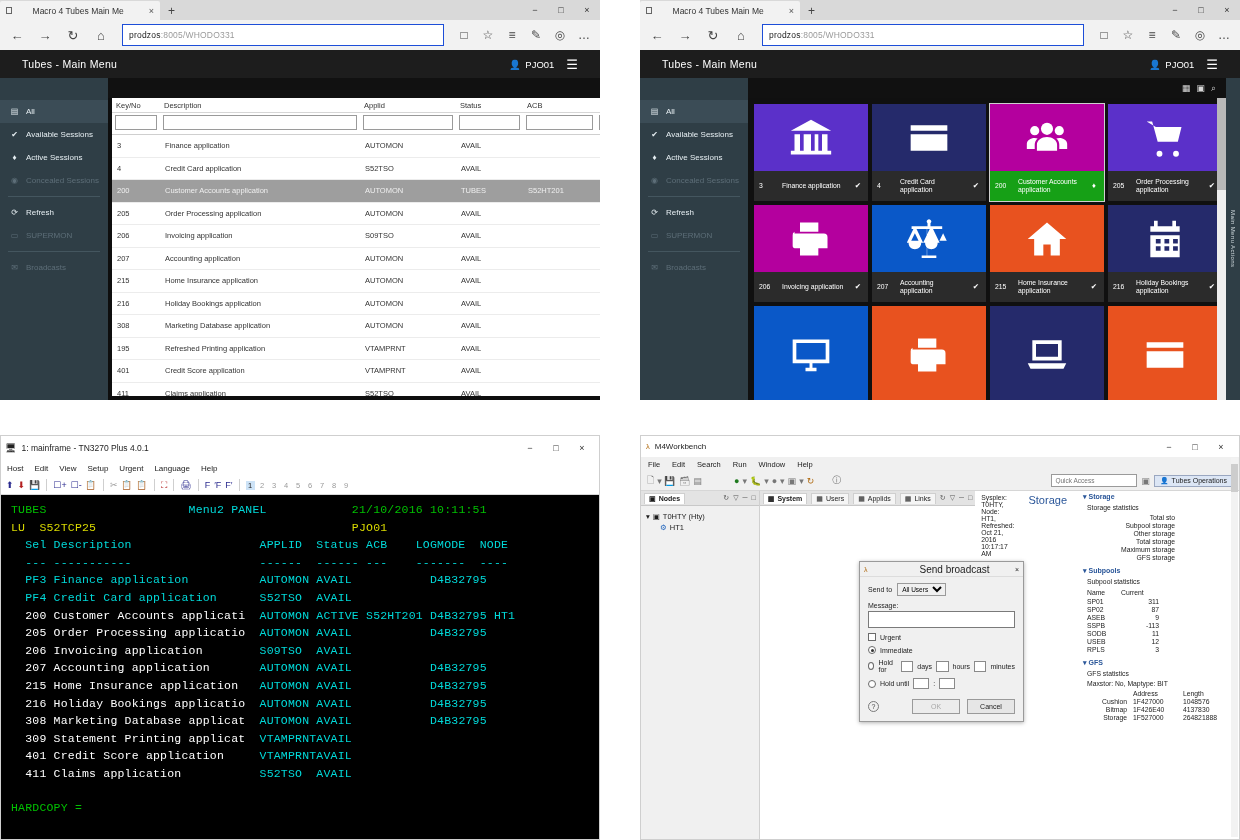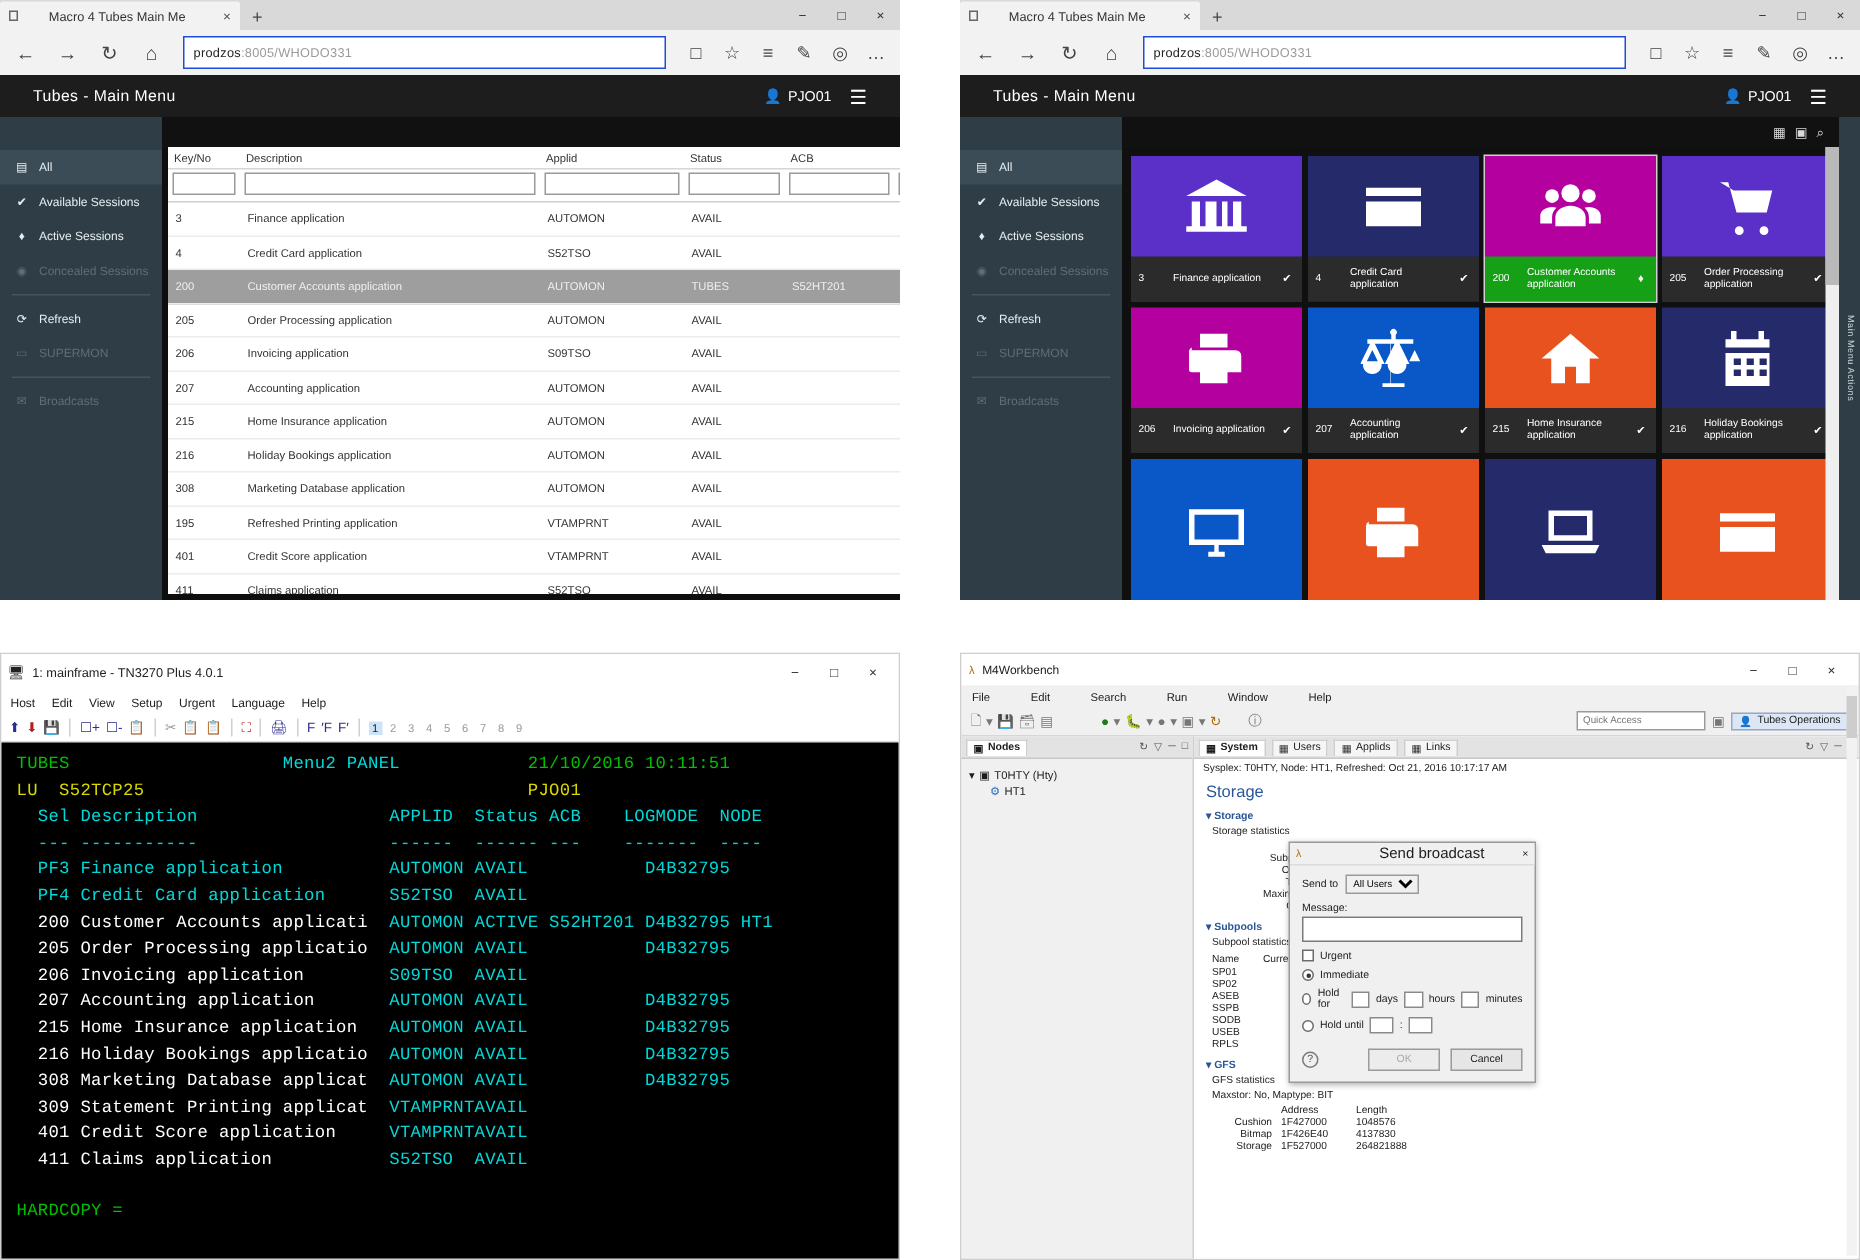--- a/index.html
+++ b/index.html
@@ -119,42 +119,42 @@
   .term { flex:1; background:#000; padding:6px 4px 4px 10px;
     font-family:"Liberation Mono","DejaVu Sans Mono",monospace; font-size:11.5px;
     line-height:17.6px; white-space:pre; letter-spacing:.2px; }
   .g { color:#00c000; } .c { color:#00d9d9; } .y { color:#d9d900; } .w { color:#ffffff; }
 
   
   .wb { border:1px solid #cfcfcf; height:100%; background:#f0f0f0;
     display:flex; flex-direction:column; font-size:7.5px; color:#1c1c1c; position:relative;}
   .wb-title { height:21px; display:flex; align-items:center; padding:0 5px; background:#fff; }
   .wb-title .nm { font-size:8px; }
-  .wb-menu { height:14px; display:flex; gap:27px; align-items:center; padding:0 7px;
+  .wb-menu { height:14px; display:flex; gap:12px; align-items:center; padding:0 7px;
     font-size:7.5px; background:#f0f0f0; }
   .wb-tools { height:20px; display:flex; align-items:center; gap:3px; padding:0 6px;
     background:#f0f0f0; border-bottom:1px solid #d6d6d6; }
   .wb-tools .gi { color:#777; font-size:9px; }
   .wb-tools .gi.green { color:#1f7a1f; } .wb-tools .gi.orange { color:#b06a10; }
   .quick { margin-left:auto; display:flex; align-items:center; gap:4px; }
   .quick input { width:86px; height:13px; font-size:6.5px; border:1px solid #9a9a9a; padding:0 3px; }
   .persp { border:1px solid #9aa7c0; background:#dce6f5; padding:1px 5px; font-size:7px;
     display:flex; align-items:center; gap:3px; }
   .wb-body { flex:1; display:flex; }
   .wb-left { width:155px; background:#f0f0f0; border-right:1px solid #d0d0d0; }
   .panel-tabbar { height:15px; display:flex; align-items:center; background:#e3e3e3;
     border-bottom:1px solid #c8c8c8; padding:0 3px; gap:4px; }
   .panel-tab { display:flex; align-items:center; gap:3px; font-size:7px; padding:1px 4px;
     background:#f5f5f5; border:1px solid #cfcfcf; border-bottom:none; }
   .panel-tab.sel { background:#fff; font-weight:bold; }
   .panel-tools { margin-left:auto; display:flex; gap:4px; font-size:7px; color:#555; }
   .tree { padding:5px 5px; font-size:7.5px; }
   .tree .node { display:flex; align-items:center; gap:3px; padding:1px 0; }
   .tree .child { padding-left:14px; }
-  .wb-right { flex:1; background:#fff; display:flex; flex-direction:column; }
+  .wb-right { flex:1; background:#fff; display:flex; flex-direction:row; }
   .wb-status { font-size:6.8px; padding:3px 6px; color:#222; background:#fff; }
   .sect-title { font-size:11px; color:#2a5699; padding:3px 8px 4px 8px; background:#fff; }
   .content { flex:1; background:#fff; padding:0 8px; font-size:6.8px; position:relative; }
   .grp { margin-bottom:4px; }
   .grp .gh { color:#2a5699; font-weight:bold; font-size:7px; padding:2px 0; }
   .grp .gs { font-size:6.8px; padding:1px 0 2px 4px; }
   .kv { display:flex; gap:5px; padding:.5px 0; }
   .kv .k { width:92px; text-align:right; }
   .kv .v { width:42px; text-align:right; }
   .sub-head { display:flex; gap:8px; padding:2px 0 1px 4px; }

